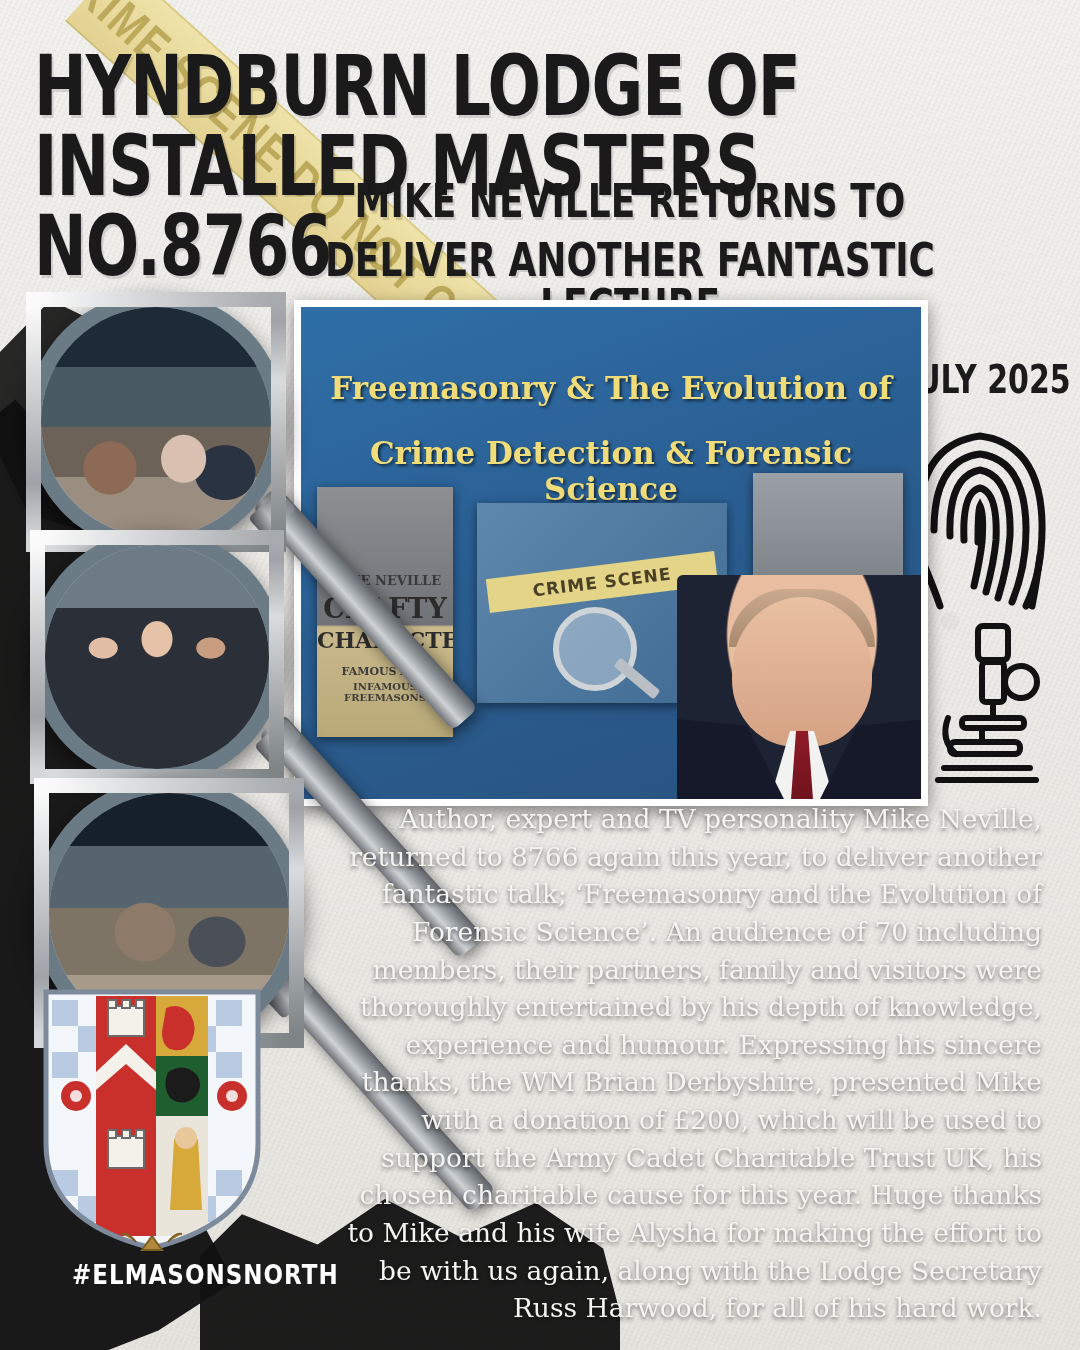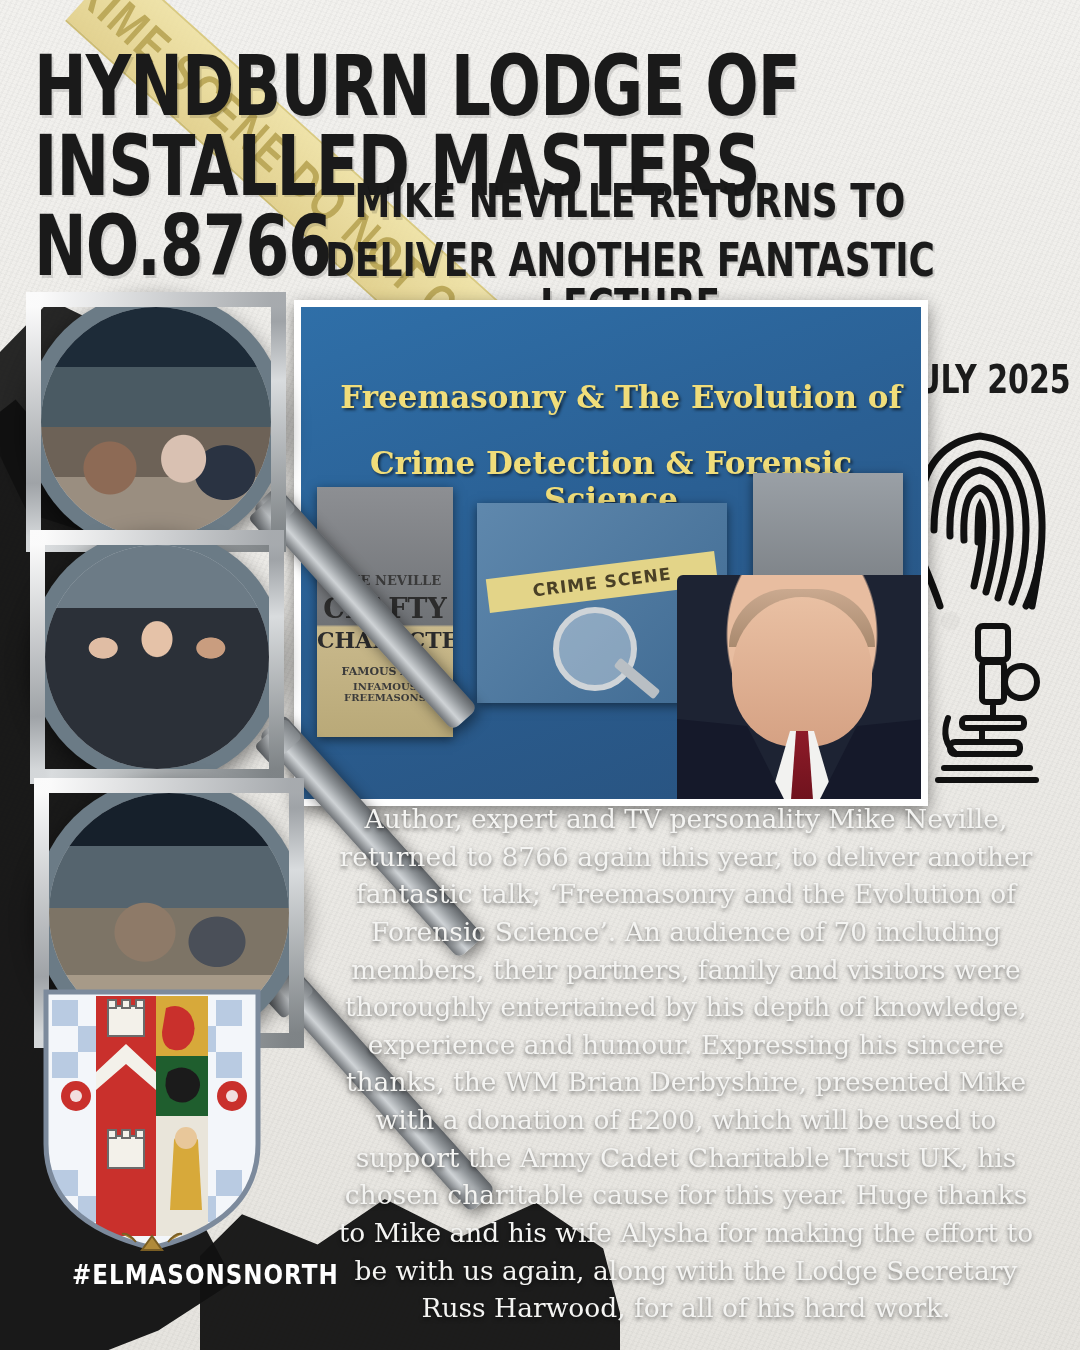--- a/index.html
+++ b/index.html
@@ -91,22 +91,22 @@
     border:7px solid #fff;box-shadow:0 6px 16px rgba(0,0,0,.45);
     background:linear-gradient(160deg,#2f6fa8 0%,#2a5f93 45%,#29527e 100%);
     overflow:hidden;
   }
   .slide .headline1,.slide .headline2{
     position:absolute;left:0;width:100%;text-align:center;
     font-family:"DejaVu Serif", serif;font-weight:bold;
     color:#f0dd7a;text-shadow:2px 2px 3px rgba(0,0,0,.6);
     font-size:31px;
   }
-  .slide .headline1{top:72px;padding-left:10px;}
-  .slide .headline2{top:128px;margin-top:10px;}
+  .slide .headline1{top:63px;}
+  .slide .headline2{top:128px;}
   .bookL,.bookR,.bookC{
     position:absolute;background:#cfc6ae;box-shadow:0 3px 10px rgba(0,0,0,.5);
     overflow:hidden;
   }
   .bookL{left:16px;top:180px;width:136px;height:250px;
     background:linear-gradient(#8d8f93,#6f7276 55%,#c9b98c 56%,#b9a978);}
   .bookR{left:452px;top:166px;width:150px;height:240px;
     background:linear-gradient(#9aa0a6,#7d8287 48%,#cdbd90 49%,#b8a878);}
   .bookC{left:176px;top:196px;width:250px;height:200px;
     background:linear-gradient(135deg,#5f88ad,#3f6a92);}
@@ -202,21 +202,21 @@
       radial-gradient(ellipse at 70% 62%, #4a4f58 0 28px, rgba(0,0,0,0) 29px),
       linear-gradient(#16202b 0 22%, #55646e 22% 48%, #7d7466 48% 76%, #a79a88 76% 100%);
   }
 
   
   .crest{position:absolute;left:36px;top:986px;width:232px;height:268px;}
 
   
   .body-copy{
     position:absolute;left:330px;top:800px;width:712px;
-    text-align:center;
+    text-align:right;
     font-family:"DejaVu Serif", serif;
     font-size:26.5px;line-height:1.42;color:#f4f4f2;
     text-shadow:0 2px 4px rgba(0,0,0,.55);
   }
   .hashtag{
     position:absolute;left:72px;top:1262px;
     font-family:"DejaVu Sans", sans-serif;font-weight:bold;font-size:23px;color:#fff;
     letter-spacing:1px;transform:scaleY(1.18);
   }
 </style>

